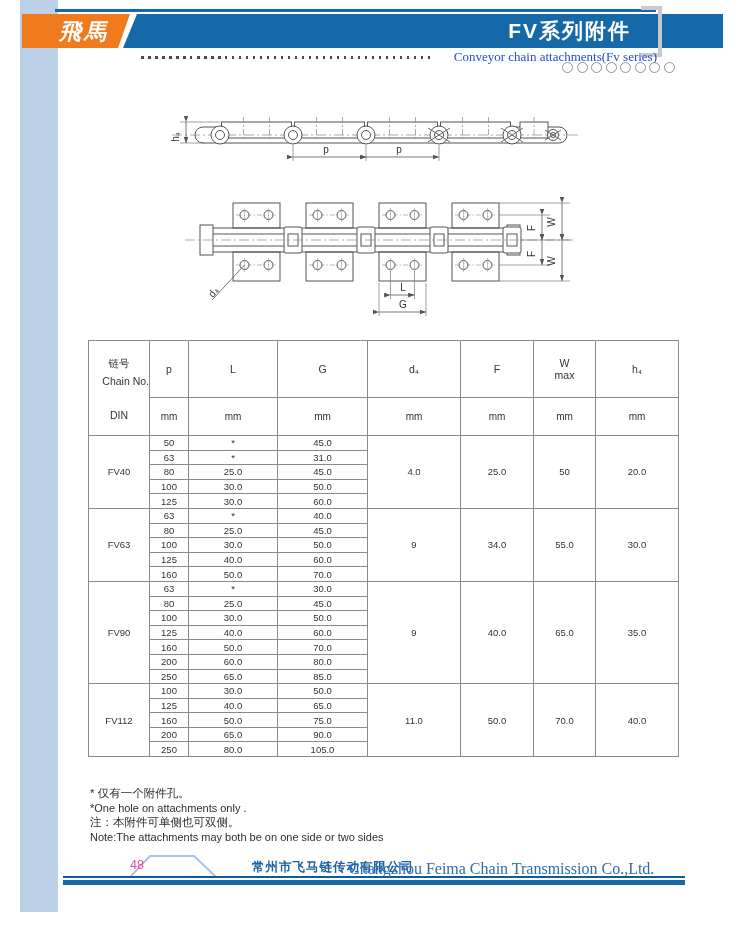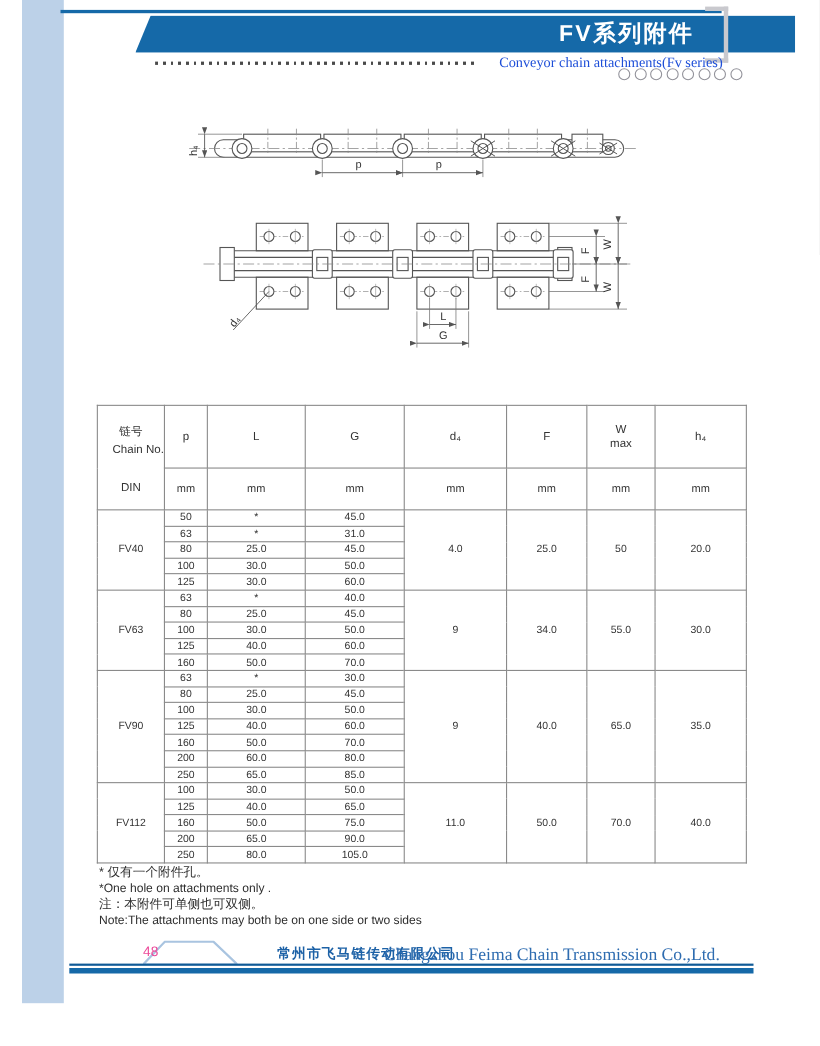--- a/index.html
+++ b/index.html
@@ -24,21 +24,21 @@
   .dotline{position:absolute;left:141px;top:56px;width:290px;height:3px;
           background:repeating-linear-gradient(90deg,#4a4a4a 0 2.5px,transparent 2.5px 7px);}
   .subtitle{position:absolute;left:425px;top:49px;width:232px;text-align:right;white-space:nowrap;
           font-family:"Liberation Serif",serif;font-size:13px;color:#1d4ed8;}
   .circles{position:absolute;left:562px;top:62px;display:flex;gap:3.5px;}
   .circles .c{width:11px;height:11px;border:1.6px solid #92929a;border-radius:50%;background:#fff;}
 
   .diagram{position:absolute;left:160px;top:88px;width:520px;height:245px;}
   .diagram text{font-family:"Liberation Sans",sans-serif;font-size:10px;fill:#333;}
 
-  table.spec{position:absolute;left:88px;top:368px;width:590px;border-collapse:collapse;table-layout:fixed;
+  table.spec{position:absolute;left:88px;top:340px;width:590px;border-collapse:collapse;table-layout:fixed;
           font-size:10px;color:#333;}
   table.spec th,table.spec td{border:1px solid #8a8a8a;text-align:center;vertical-align:middle;
           font-weight:normal;padding:0;}
   table.spec thead tr.name-row th{height:57px;font-size:10.5px;}
   table.spec thead tr.unit-row th{height:38px;}
   table.spec tbody tr{height:14.6px;}
   table.spec td{font-size:9.5px;}
   .chain-th{font-size:10px;}
   .chain-th .l1{display:block;margin-top:2px;}
   .chain-th .l2{display:block;margin-top:4px;text-align:right;}
@@ -60,20 +60,23 @@
   .fline-thick{position:absolute;left:63px;top:879.5px;width:622px;height:5px;background:var(--blue);}
 </style>
 </head>
 <body>
 
 <div class="page">
 
   <div class="strip"></div>
   <div class="topline"></div>
 
+  <div class="logo-band">
+    <div class="logo">飛馬</div>
+  </div>
 
   <div class="banner">
     <div class="title">FV系列附件</div>
   </div>
 
   <div class="bracket"></div>
   <div class="dotline"></div>
   <div class="subtitle">Conveyor chain attachments(Fv series)</div>
   <div class="circles">
       <div class="c"></div>

